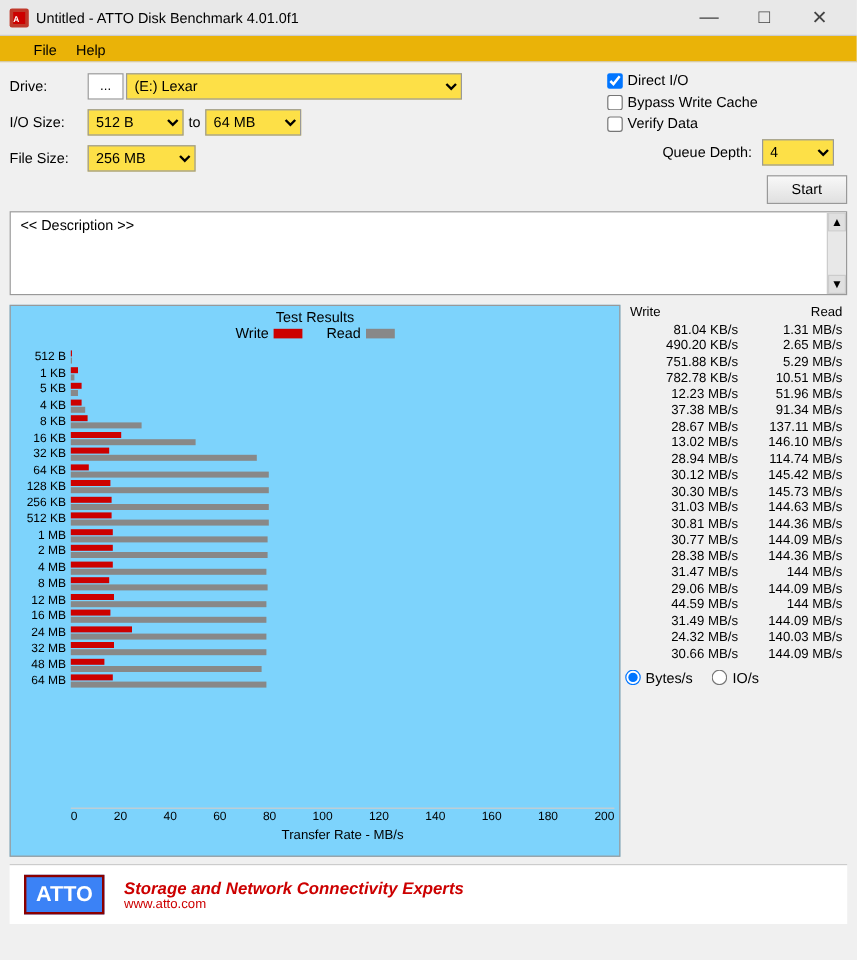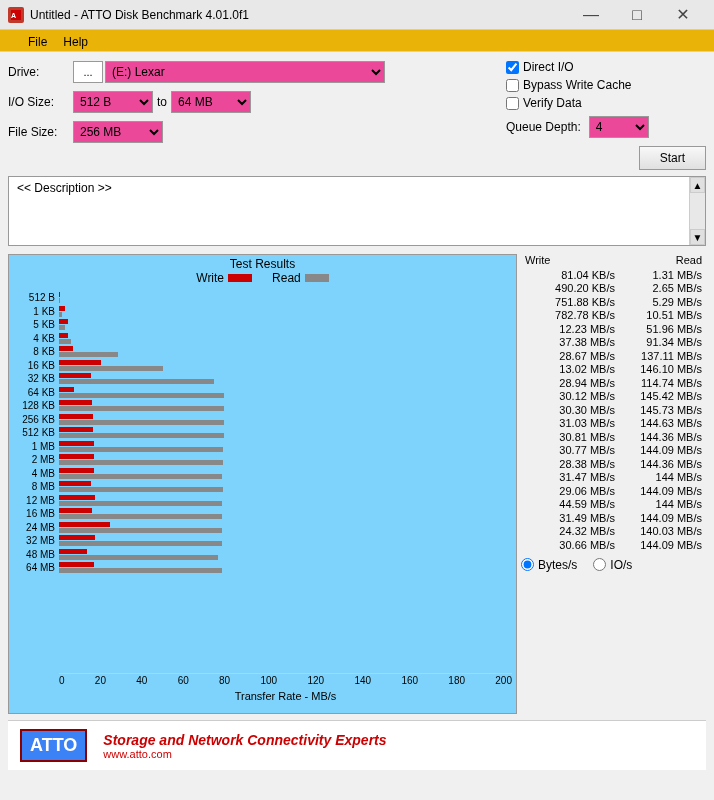--- a/index.html
+++ b/index.html
@@ -66,21 +66,21 @@
       font-size: 11px;
       cursor: pointer;
       display: flex;
       align-items: center;
       justify-content: center;
       margin-right: 2px;
     }
     select {
       height: 22px;
       border: 1px solid #999;
-      background: #ec4899;
+      background: #fde047;
       font-size: 12px;
       padding: 0 2px;
       cursor: pointer;
     }
     .drive-select { width: 280px; }
     .io-size-select { width: 80px; }
     .io-to-label { margin: 0 4px; font-size: 12px; }
     .io-size-select2 { width: 80px; }
     .file-size-select { width: 90px; }
 
@@ -92,20 +92,21 @@
       font-size: 12px;
       cursor: pointer;
     }
     .checkbox-row input[type=checkbox] { margin-right: 4px; }
 
     .queue-row {
       display: flex;
       align-items: center;
       margin-top: 6px;
       font-size: 12px;
+      margin-left: 46px;
     }
     .queue-label { margin-right: 8px; }
     .queue-select { width: 60px; }
 
     
     .desc-box {
       border: 1px solid #999;
       background: white;
       margin-top: 6px;
       height: 70px;

